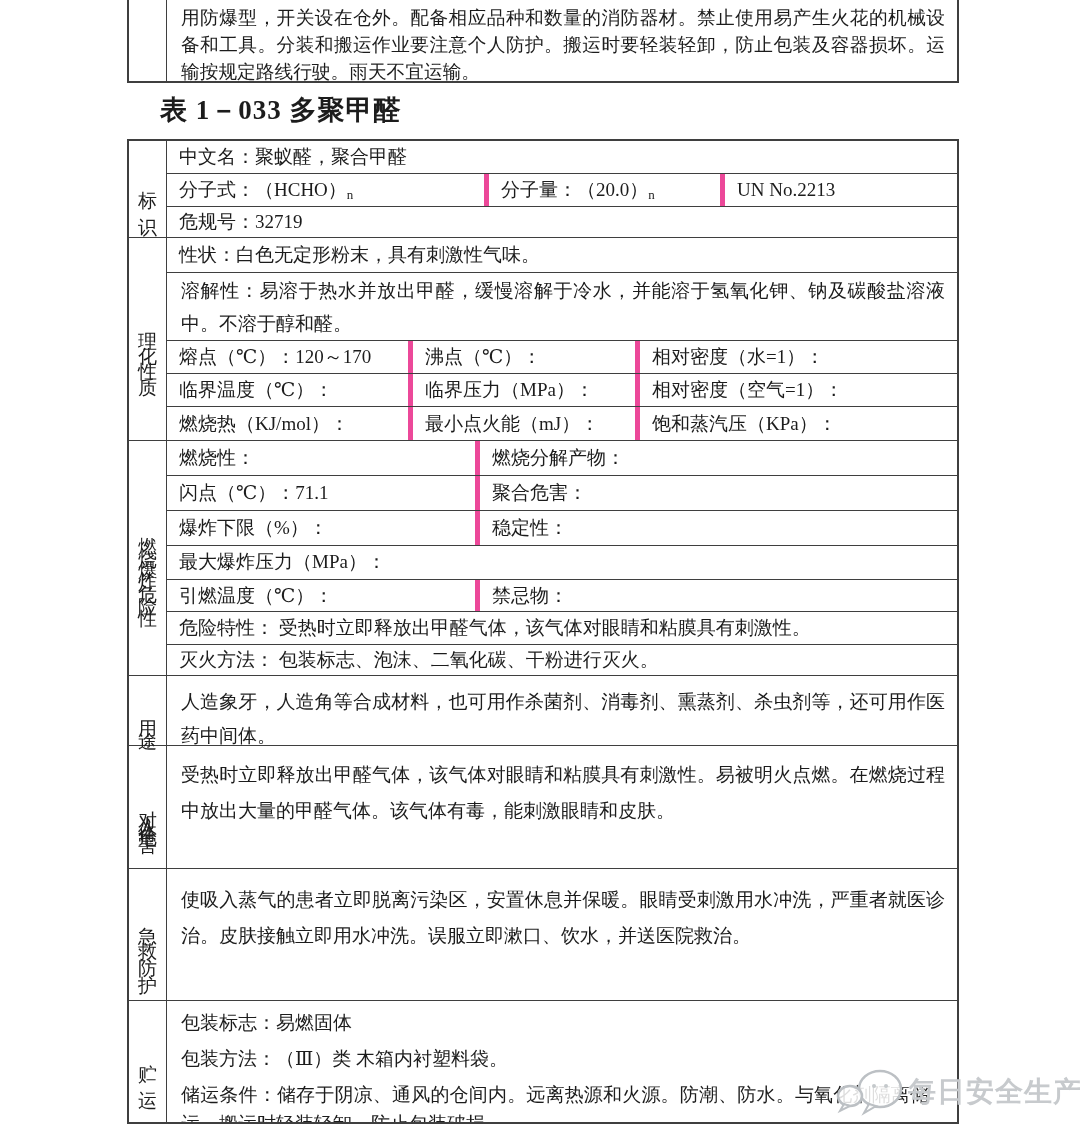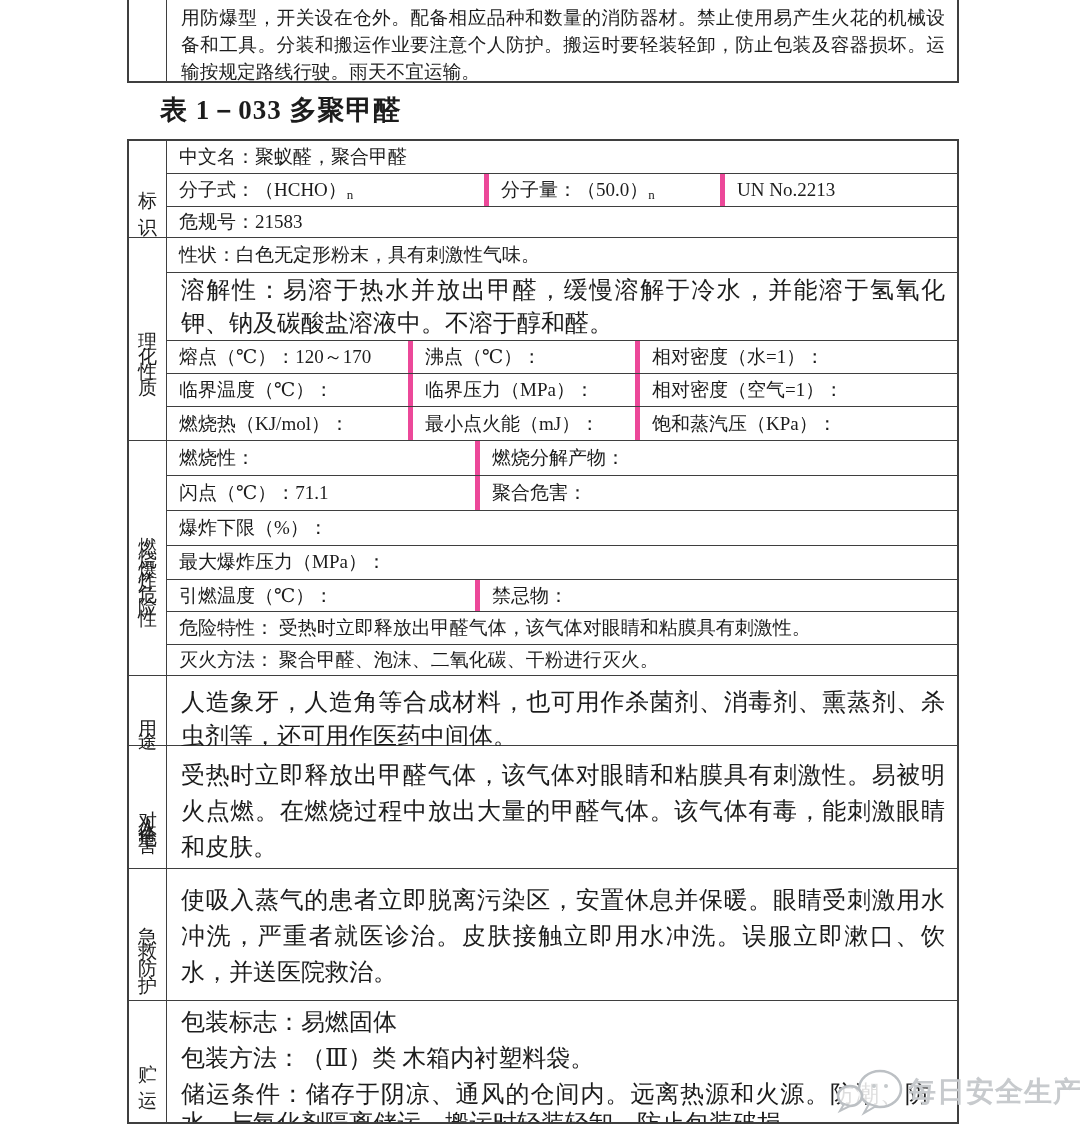--- a/index.html
+++ b/index.html
@@ -33,21 +33,21 @@
   .ls-storage span { letter-spacing:26px; margin-bottom:-26px; }
 
   .rows { flex:1; display:flex; flex-direction:column; }
   .r { display:flex; border-bottom:1px solid #3f3f3f; }
   .r:last-child { border-bottom:none; }
   .c { border-right:5px solid #ec4899; display:flex; align-items:center;
     padding:0 8px 0 12px; font-size:19px; white-space:nowrap; overflow:hidden; }
   .c:last-child { border-right:none; }
   .grow { flex:1; }
 
-  .para { display:block; white-space:normal; font-size:24px; text-align:justify;
+  .para { display:block; white-space:normal; font-size:19px; text-align:justify;
     padding:0 12px 0 14px; overflow:hidden; }
   .sub { font-size:13px; align-self:flex-end; padding-bottom:3px; }
 
   
   .p-sol  { line-height:33px; padding-top:1px; }
   .p-uses { line-height:34px; padding-top:9px; }
   .p-health { line-height:36px; padding-top:11px; }
   .p-aid  { line-height:36px; padding-top:13px; }
   .p-store { line-height:29px; padding-top:7px; }
   .p-store p { margin:0 16px 7px 0; }
@@ -78,27 +78,27 @@
     <div class="rows">
       <div class="r" style="height:33px">
         <div class="c" style="width:252px">中文名：聚蚁醛，聚合甲醛</div>
       </div>
       <div class="r" style="height:34px">
         <div class="c" style="width:322px">
             <span>分子式：（HCHO）</span>
             <span class="sub">n</span>
           </div>
         <div class="c" style="width:236px">
-            <span>分子量：（50.0）</span>
+            <span>分子量：（20.0）</span>
             <span class="sub">n</span>
           </div>
         <div class="c grow">UN No.2213</div>
       </div>
       <div class="r" style="height:30px">
-        <div class="c grow">危规号：21583</div>
+        <div class="c grow">危规号：32719</div>
       </div>
     </div>
   </div>
 
   <div class="sec" style="height:203px">
     <div class="lbl ls-phys">
         <span>理化性质</span>
       </div>
     <div class="rows">
       <div class="r" style="height:35px">
@@ -133,33 +133,34 @@
       <div class="r" style="height:35px">
         <div class="c" style="width:313px">燃烧性：</div>
         <div class="c grow">燃烧分解产物：</div>
       </div>
       <div class="r" style="height:35px">
         <div class="c" style="width:313px">闪点（℃）：71.1</div>
         <div class="c grow">聚合危害：</div>
       </div>
       <div class="r" style="height:35px">
         <div class="c" style="width:313px">爆炸下限（%）：</div>
+        <div class="c grow">稳定性：</div>
       </div>
       <div class="r" style="height:35px">
         <div class="c grow">最大爆炸压力（MPa）：</div>
       </div>
       <div class="r" style="height:32px">
         <div class="c" style="width:313px">引燃温度（℃）：</div>
         <div class="c grow">禁忌物：</div>
       </div>
       <div class="r" style="height:33px">
         <div class="c grow">危险特性： 受热时立即释放出甲醛气体，该气体对眼睛和粘膜具有刺激性。</div>
       </div>
       <div class="r" style="height:30px">
-        <div class="c grow">灭火方法： 聚合甲醛、泡沫、二氧化碳、干粉进行灭火。</div>
+        <div class="c grow">灭火方法： 包装标志、泡沫、二氧化碳、干粉进行灭火。</div>
       </div>
     </div>
   </div>
 
   <div class="sec" style="height:70px">
     <div class="lbl ls-uses">
         <span>用途</span>
       </div>
     <div class="rows">
       <div class="r" style="height:70px">

